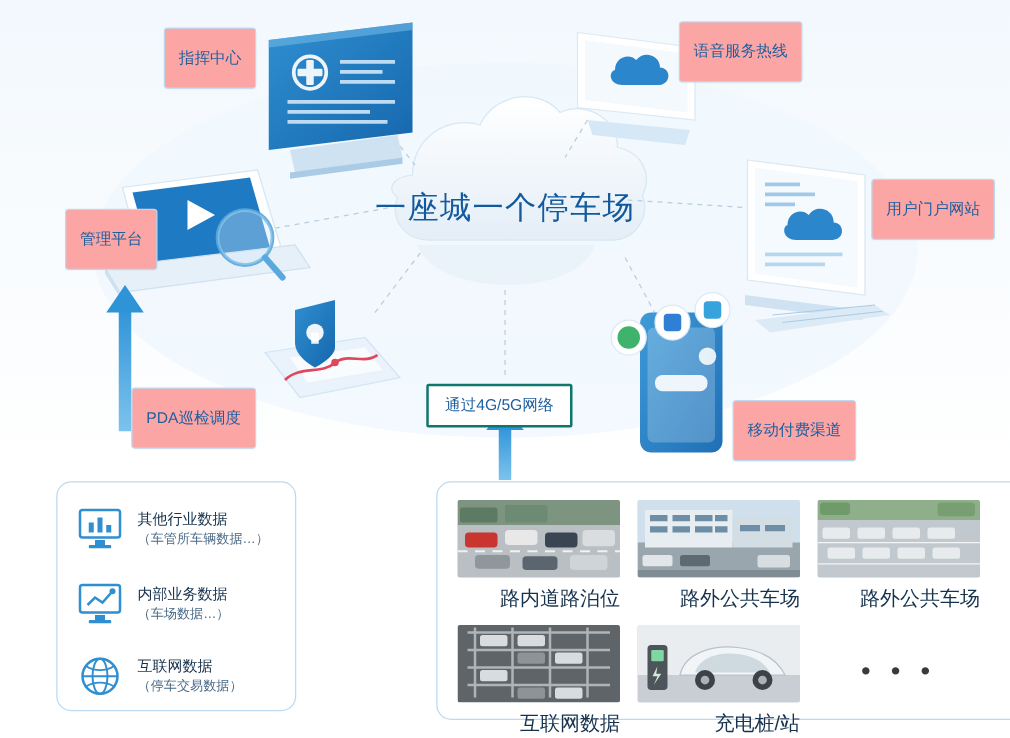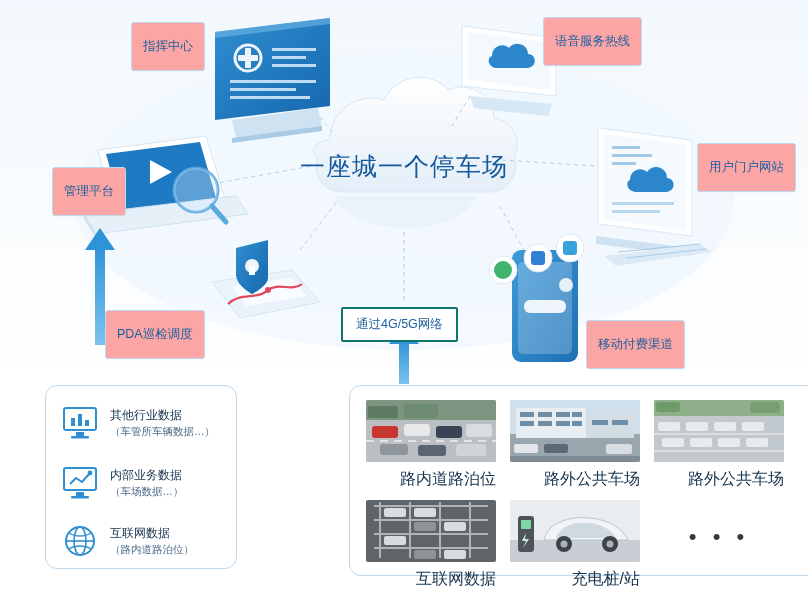--- a/index.html
+++ b/index.html
@@ -312,21 +312,21 @@
         <svg viewBox="0 0 40 38" width="40" height="38">
           <circle cx="20" cy="19" r="14" fill="none" stroke="#2f8fd0" stroke-width="2"></circle>
           <ellipse cx="20" cy="19" rx="6" ry="14" fill="none" stroke="#2f8fd0" stroke-width="1.6"></ellipse>
           <path d="M6 19 H34" stroke="#2f8fd0" stroke-width="1.6"></path>
           <path d="M9 11 C15 15 25 15 31 11" fill="none" stroke="#2f8fd0" stroke-width="1.4"></path>
           <path d="M9 27 C15 23 25 23 31 27" fill="none" stroke="#2f8fd0" stroke-width="1.4"></path>
         </svg>
       </span>
       <span class="txt">
         <span class="a" style="display:block">互联网数据</span>
-        <span class="b" style="display:block">（路内道路泊位）</span>
+        <span class="b" style="display:block">（停车交易数据）</span>
       </span>
     </div>
   </div>
 
   <div class="panel" id="scene-panel">
     <div class="scene-grid">
 
       <div class="scene">
         <div class="thumb">
           <svg viewBox="0 0 130 62" width="130" height="62">

